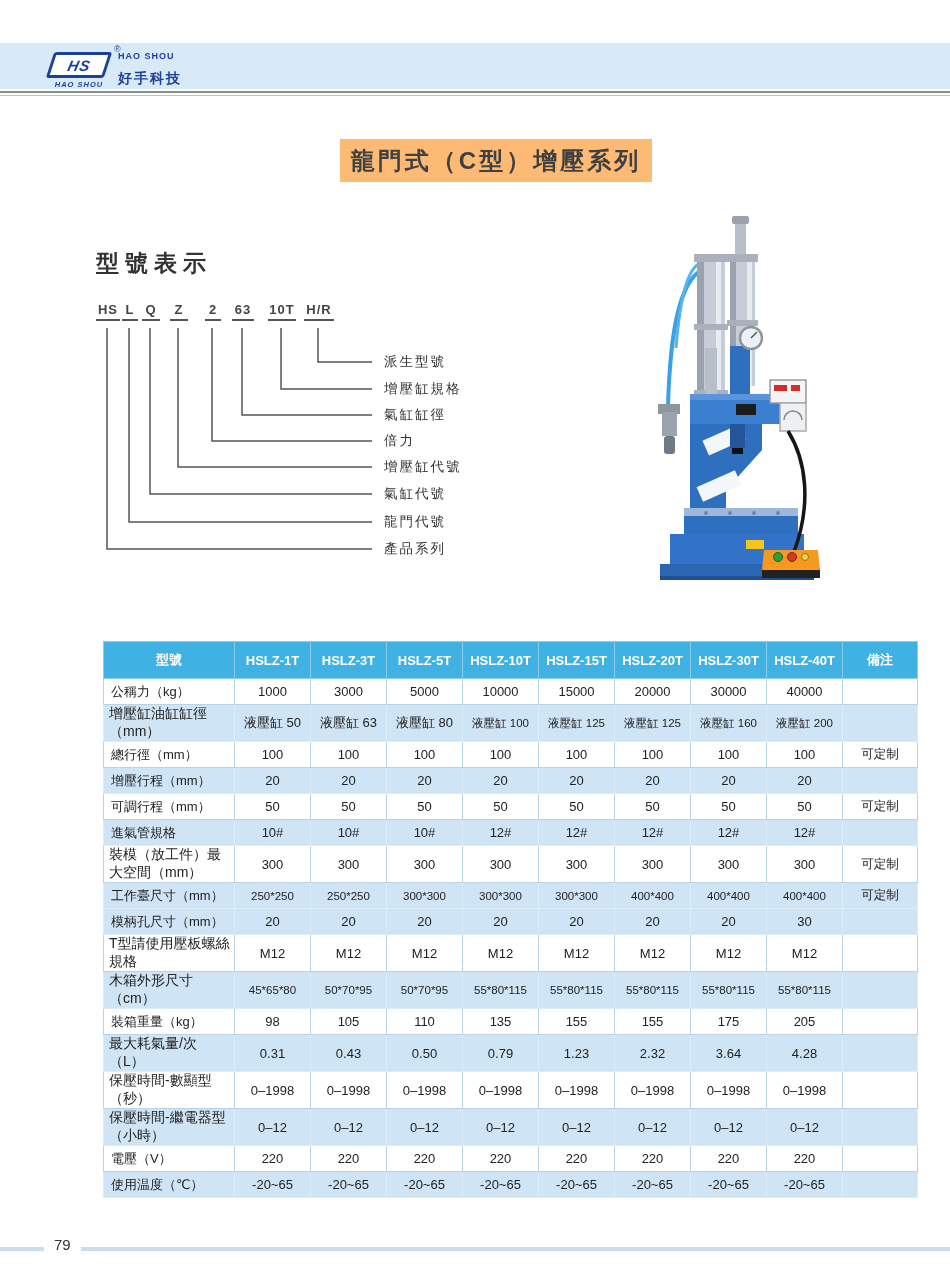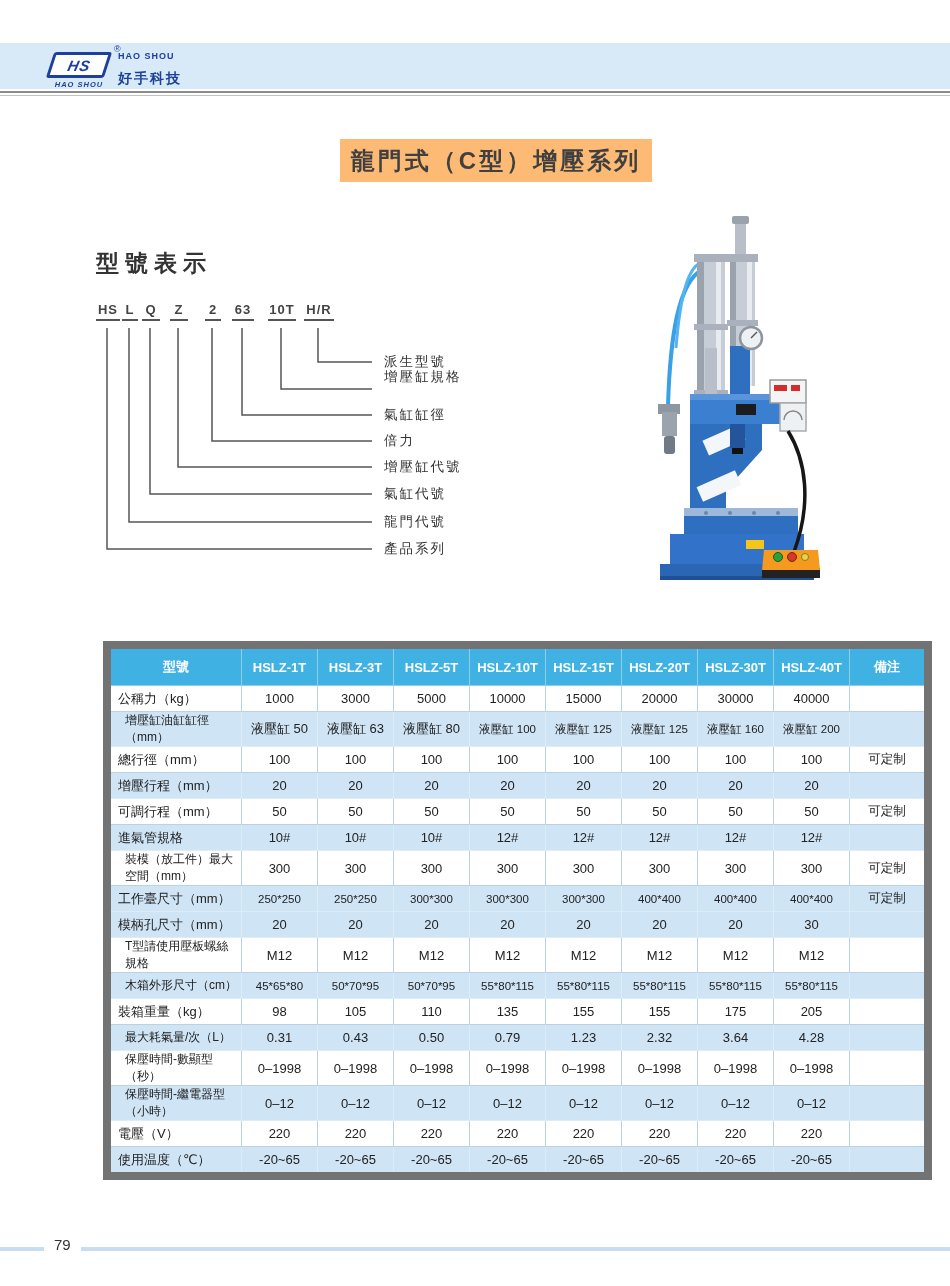--- a/index.html
+++ b/index.html
@@ -28,31 +28,31 @@
   
   .section-heading{position:absolute;left:96px;top:248px;font-size:23px;font-weight:bold;color:#333;letter-spacing:6px;}
   .diagram{position:absolute;left:96px;top:302px;width:520px;height:262px;}
   .code-part{position:absolute;top:0;text-align:center;font-size:13px;font-weight:bold;color:#444;
     border-bottom:2px solid #555;padding:0 1px 2px 1px;letter-spacing:1px;}
   .diag-svg{position:absolute;left:0;top:22px;}
   .diag-label{position:absolute;left:288px;font-size:13.5px;color:#333;letter-spacing:2px;white-space:nowrap;}
   
   .machine{position:absolute;left:618px;top:198px;width:300px;height:400px;}
   
-  table.spec{position:absolute;left:103px;top:641px;border-collapse:collapse;border:8px solid #737373;}
+  table.spec{position:absolute;left:103px;top:641px;border-collapse:collapse;border:1px solid #737373;}
   table.spec th{background:#3fb1e3;color:#fff;font-size:13px;font-weight:bold;height:36px;
     border:1px solid #8fcdeb;padding:0 2px;}
   table.spec td{font-size:13px;color:#222;text-align:center;height:25px;
     border:1px solid #b9d2e4;padding:0 2px;background:#fff;}
   table.spec tr.stripe td{background:#cfe4f4;border-color:#dcedf8;}
   table.spec .col-label{width:126px;}
   table.spec .col-model{width:71px;}
   table.spec .col-remark{width:70px;}
   table.spec td.row-label{text-align:left;padding-left:7px;font-size:13px;}
-  table.spec td.row-label.small{font-size:12px;letter-spacing:0;padding-left:14px;}
+  table.spec td.row-label.small{font-size:14px;letter-spacing:0;padding-left:5px;}
   table.spec td.val.tight{font-size:11.5px;}
   table.spec td.remark{font-size:12.5px;}
   
   .footer-line{position:absolute;top:1247px;left:0;width:950px;height:4px;background:#c9ddf0;}
   .page-num{position:absolute;left:44px;top:1236px;background:#fff;padding:0 10px;
     font-size:15px;color:#333;}
 </style>
 </head>
 <body>
 
@@ -95,21 +95,21 @@
       <polyline points="146,4 146,91 276,91"></polyline>
       <polyline points="116,4 116,117 276,117"></polyline>
       <polyline points="82,4 82,143 276,143"></polyline>
       <polyline points="54,4 54,170 276,170"></polyline>
       <polyline points="33,4 33,198 276,198"></polyline>
       <polyline points="11,4 11,225 276,225"></polyline>
     </g>
   </svg>
 
   <span class="diag-label" style="top:51px">派生型號</span>
-  <span class="diag-label" style="top:66px">增壓缸規格</span>
+  <span class="diag-label" style="top:78px">增壓缸規格</span>
   <span class="diag-label" style="top:104px">氣缸缸徑</span>
   <span class="diag-label" style="top:130px">倍力</span>
   <span class="diag-label" style="top:156px">增壓缸代號</span>
   <span class="diag-label" style="top:183px">氣缸代號</span>
   <span class="diag-label" style="top:211px">龍門代號</span>
   <span class="diag-label" style="top:238px">產品系列</span>
 </div>
 
 <svg class="machine" viewBox="0 0 300 400">
 

